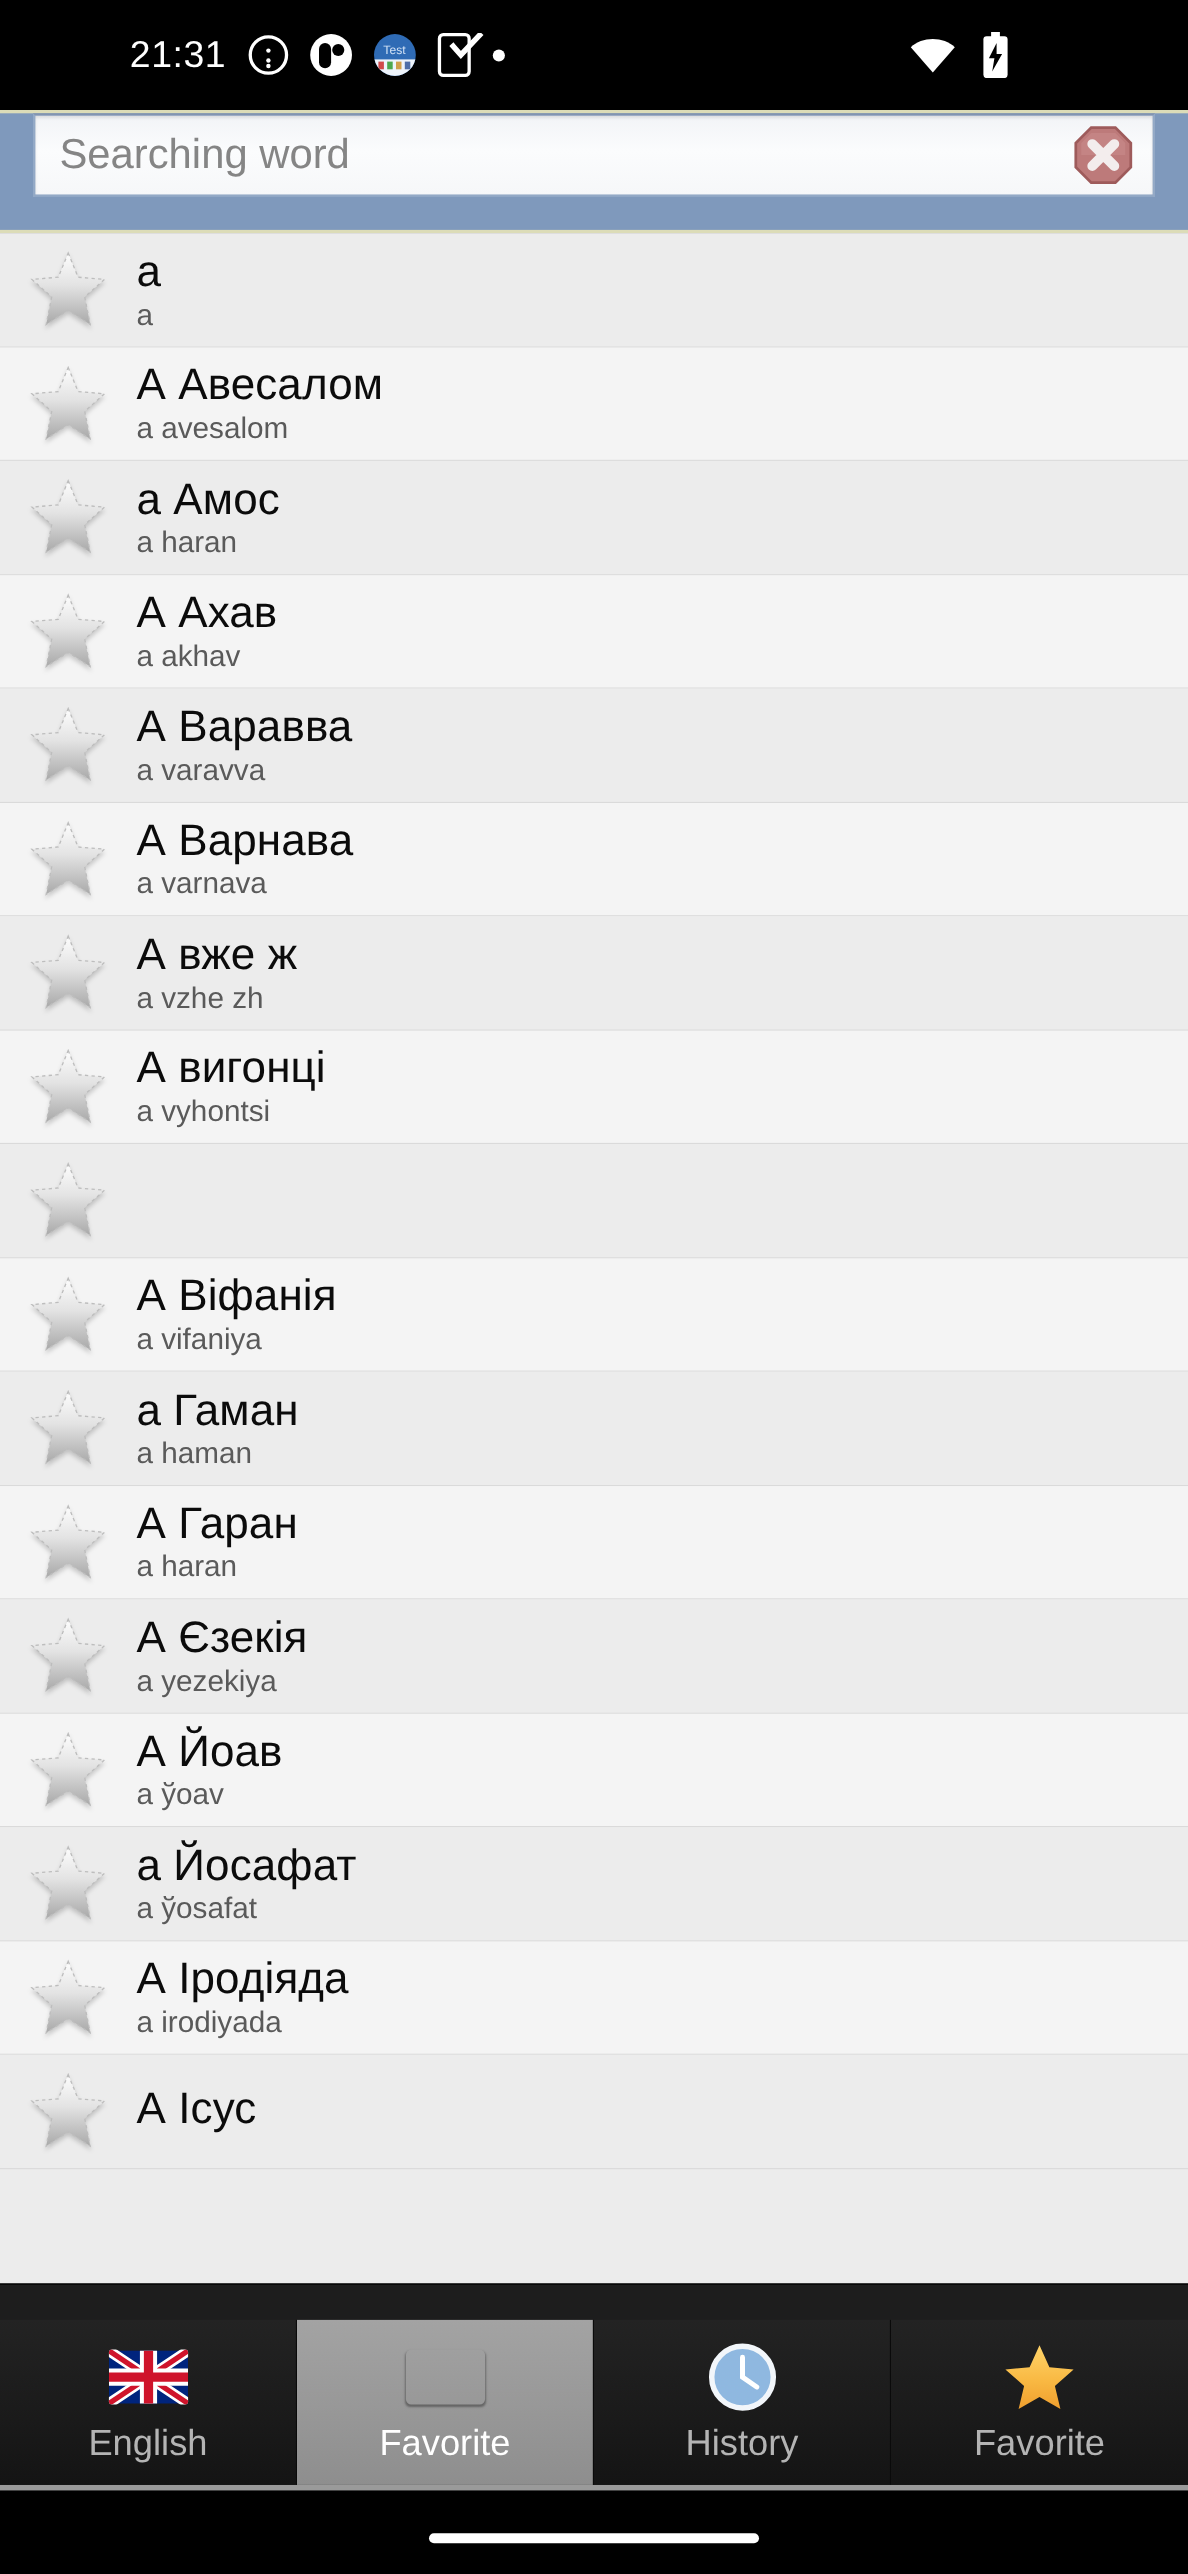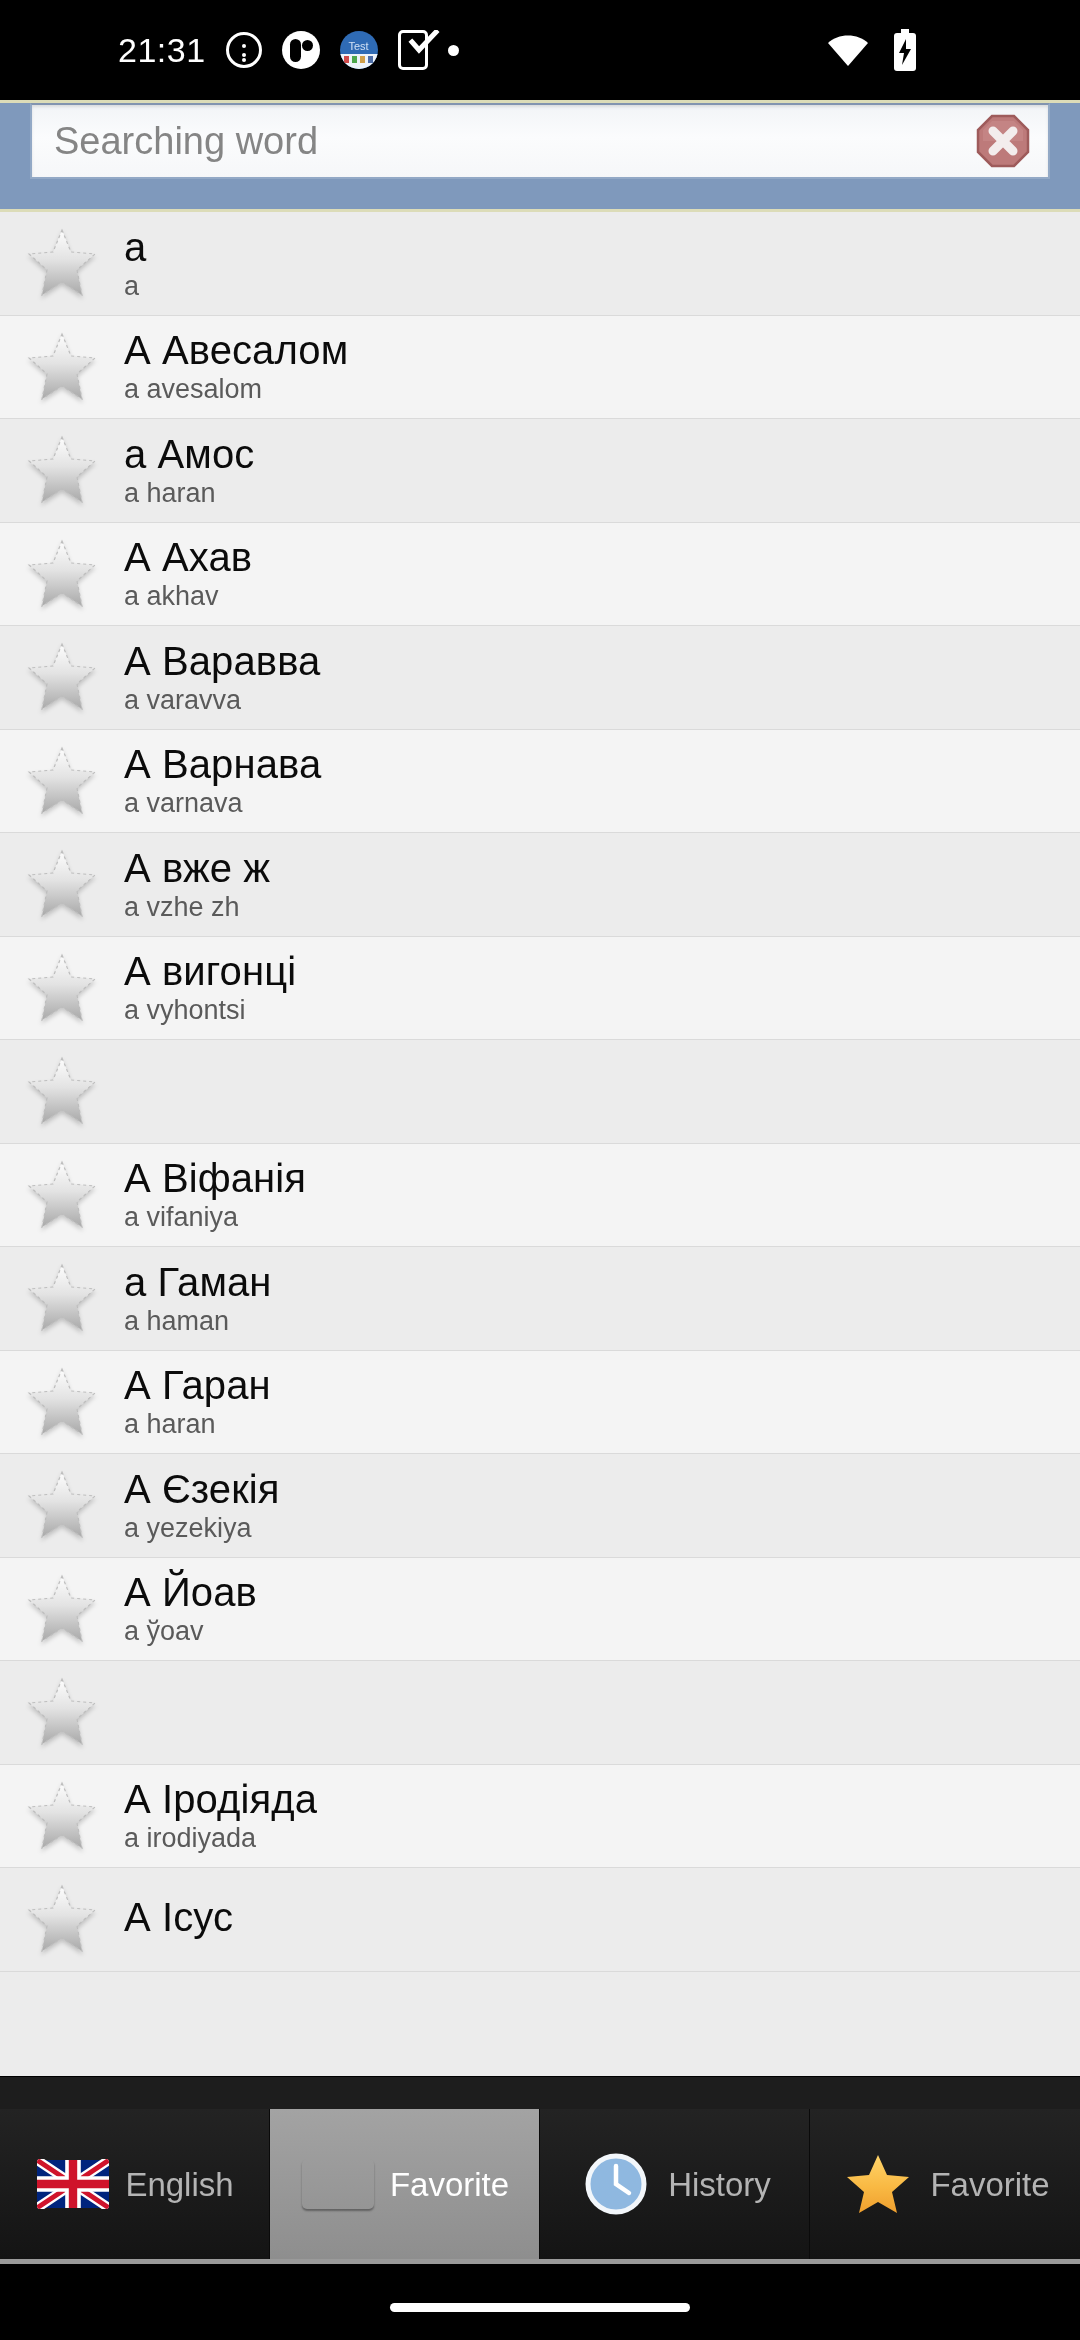--- a/index.html
+++ b/index.html
@@ -88,21 +88,21 @@
   .row-term{ font-size:40px; color:#0b0b0b; line-height:1.08; letter-spacing:.1px; }
   .row-translit{ font-size:27px; color:#5a5a5a; line-height:1.08; }
 
   
   .tabbar{
     position:absolute; top:2076px; left:0; width:1080px; height:188px;
     background:#1d1d1d; display:flex; border-top:1px solid #000;
     border-bottom:5px solid #9a9a9a;
   }
   .tab{
-    flex:1 1 25%; display:flex; flex-direction:row; align-items:center; justify-content:center;
+    flex:1 1 25%; display:flex; flex-direction:column; align-items:center; justify-content:center;
     gap:14px; border-right:1px solid #0a0a0a;
     background:linear-gradient(#232323,#141414);
     cursor:pointer; position:relative;margin-top:32px;
   }
   .tab:last-child{ border-right:none; }
   .tab.selected{ background:linear-gradient(#a3a3a3,#8e8e8e); }
   .tab-label{ font-size:33px; color:#b4b4b4; line-height:1; }
   .tab.selected .tab-label{ color:#ffffff; }
   .tab-icon{ width:76px; height:58px; display:flex; align-items:center; justify-content:center; }
 
@@ -317,20 +317,24 @@
         <span class="row-text">
           <span class="row-term">А Йоав</span>
           <span class="row-translit">a ўoav</span>
         </span>
       </div>
       <div class="row">
         <span class="star-wrap">
           <svg class="star-off" viewBox="0 0 74 72">
             <polygon points="37,3 46,25 70,27 52,43 57,68 37,55 17,68 22,43 4,27 28,25" fill="url(#greystar)" stroke="#bdbdbd" stroke-width="1.2" stroke-dasharray="3 3"></polygon>
           </svg>
+        </span>
+        <span class="row-text">
+          <span class="row-term">а Йосафат</span>
+          <span class="row-translit">a ўosafat</span>
         </span>
       </div>
       <div class="row">
         <span class="star-wrap">
           <svg class="star-off" viewBox="0 0 74 72">
             <polygon points="37,3 46,25 70,27 52,43 57,68 37,55 17,68 22,43 4,27 28,25" fill="url(#greystar)" stroke="#bdbdbd" stroke-width="1.2" stroke-dasharray="3 3"></polygon>
           </svg>
         </span>
         <span class="row-text">
           <span class="row-term">А Іродіяда</span>

